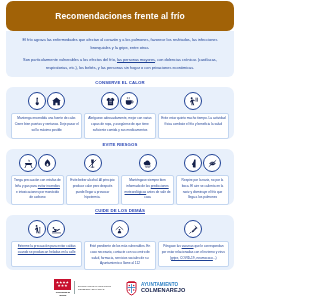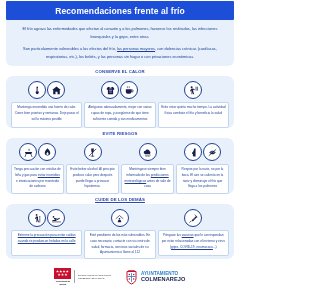--- a/index.html
+++ b/index.html
@@ -6,25 +6,25 @@
   body{
     width:240px;height:300px;overflow:hidden;
     background:#ffffff;
     font-family:"Liberation Sans", sans-serif;
     color:#1c3f94;
   }
   .page{width:240px;height:300px;position:relative;background:#fff;}
 
   
   .titlebar{
-    background:#1d4ed8;
+    background:#a16207;
     margin:1px 6px 0 6px;
-    height:19px;
+    height:30px;
     display:flex;align-items:center;justify-content:center;
-    border-radius:1px;
+    border-radius:7px;
   }
   .titlebar h1{
     margin:0;font-size:8.5px;font-weight:bold;color:#ffffff;
     letter-spacing:.1px;
   }
 
   .intro{
     background:#e8f0fb;
     margin:0 6px;
     padding:5px 9px 6px 9px;

